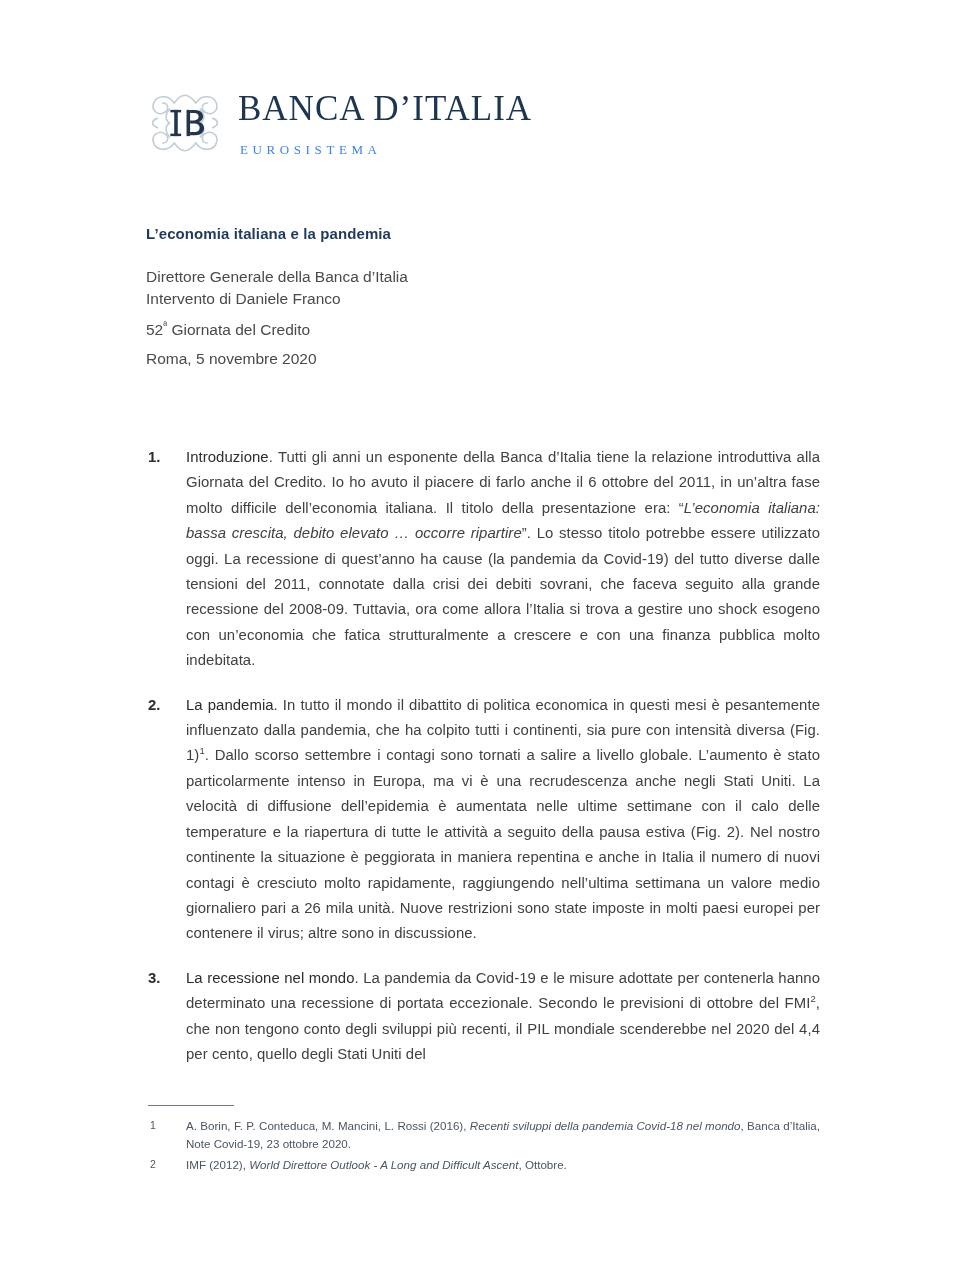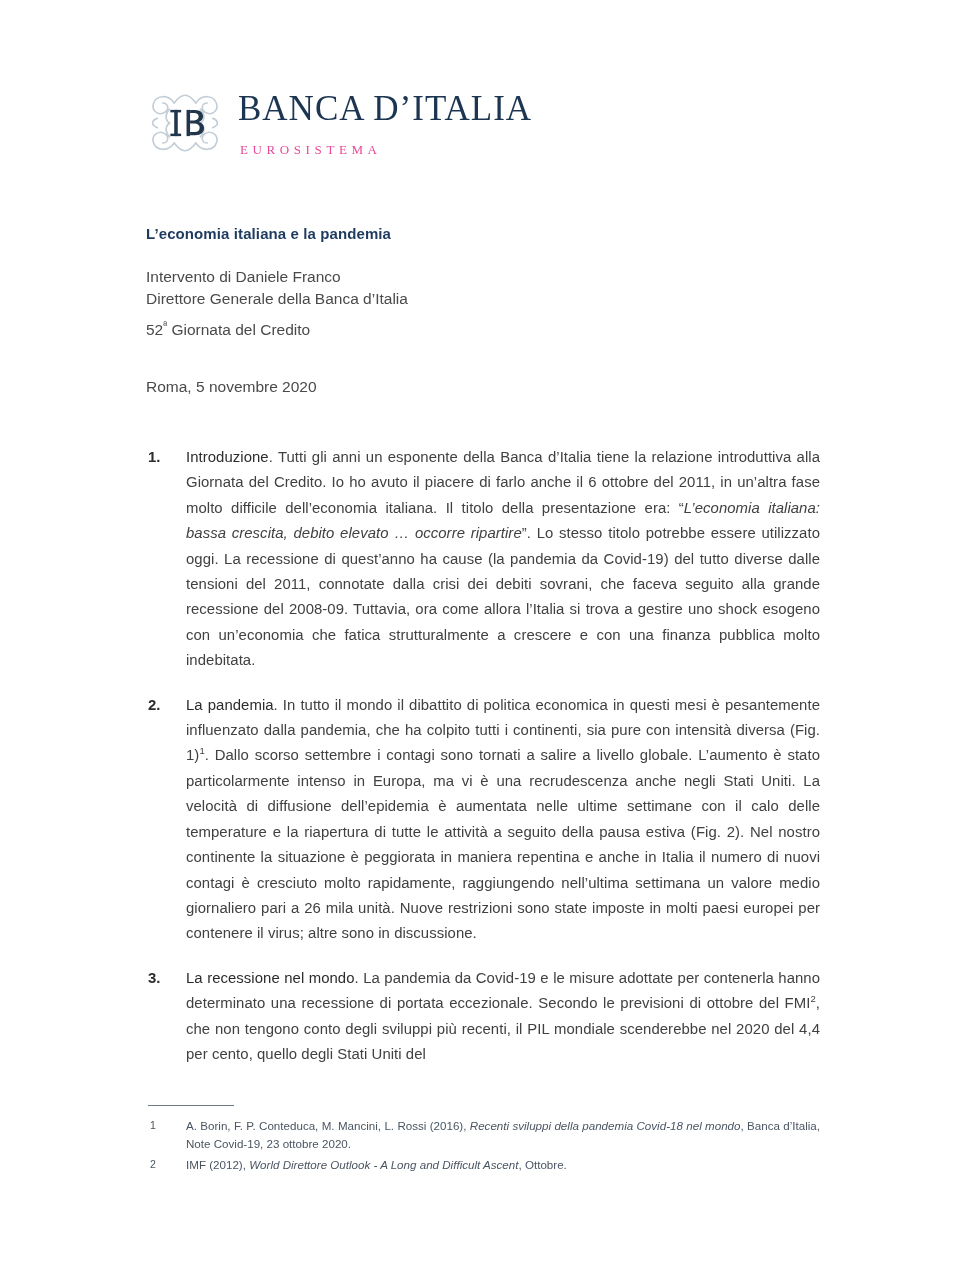--- a/index.html
+++ b/index.html
@@ -52,21 +52,21 @@
     line-height: 38px;
     letter-spacing: 1.0px;
     color: #1c3550;
     white-space: nowrap;
   }
   .wordmark-sub {
     font-family: "Liberation Serif", serif;
     font-size: 13px;
     line-height: 16px;
     letter-spacing: 4.6px;
-    color: #ec4899;
+    color: #3b82f6;
     margin-top: 14px;
     margin-left: 2px;
     white-space: nowrap;
   }
 
   
   .doc-title {
     position: absolute;
     left: 146px;
     top: 211px;
@@ -82,21 +82,21 @@
     position: absolute;
     left: 146px;
     top: 266px;
     width: 600px;
     font-size: 15.5px;
     line-height: 21.5px;
     color: #4a4a4c;
   }
   .meta-group { margin: 0; }
   .meta-gap-1 { margin-top: 10px; }
-  .meta-gap-2 { margin-top: 35px; }
+  .meta-gap-2 { margin-top: 7px; }
   .meta-line { display: block; white-space: nowrap; }
   .ord { font-size: 10.5px; vertical-align: super; line-height: 0; }
 
   
   .body-col {
     position: absolute;
     left: 148px;
     top: 445px;
     width: 672px;
   }
@@ -196,22 +196,22 @@
     <div class="wordmark">
       <div class="wordmark-main">BANCA D’ITALIA</div>
       <div class="wordmark-sub">EUROSISTEMA</div>
     </div>
   </div>
 
   <h1 class="doc-title">L’economia italiana e la pandemia</h1>
 
   <div class="meta">
     <div class="meta-group">
+      <span class="meta-line">Direttore Generale della Banca d’Italia</span>
       <span class="meta-line">Intervento di Daniele Franco</span>
-      <span class="meta-line">Direttore Generale della Banca d’Italia</span>
     </div>
     <div class="meta-group meta-gap-1">
       <span class="meta-line"><span>52</span><span class="ord">ª</span><span> Giornata del Credito</span></span>
     </div>
     <div class="meta-group meta-gap-2">
       <span class="meta-line">Roma, 5 novembre 2020</span>
     </div>
   </div>
 
   <div class="body-col">

